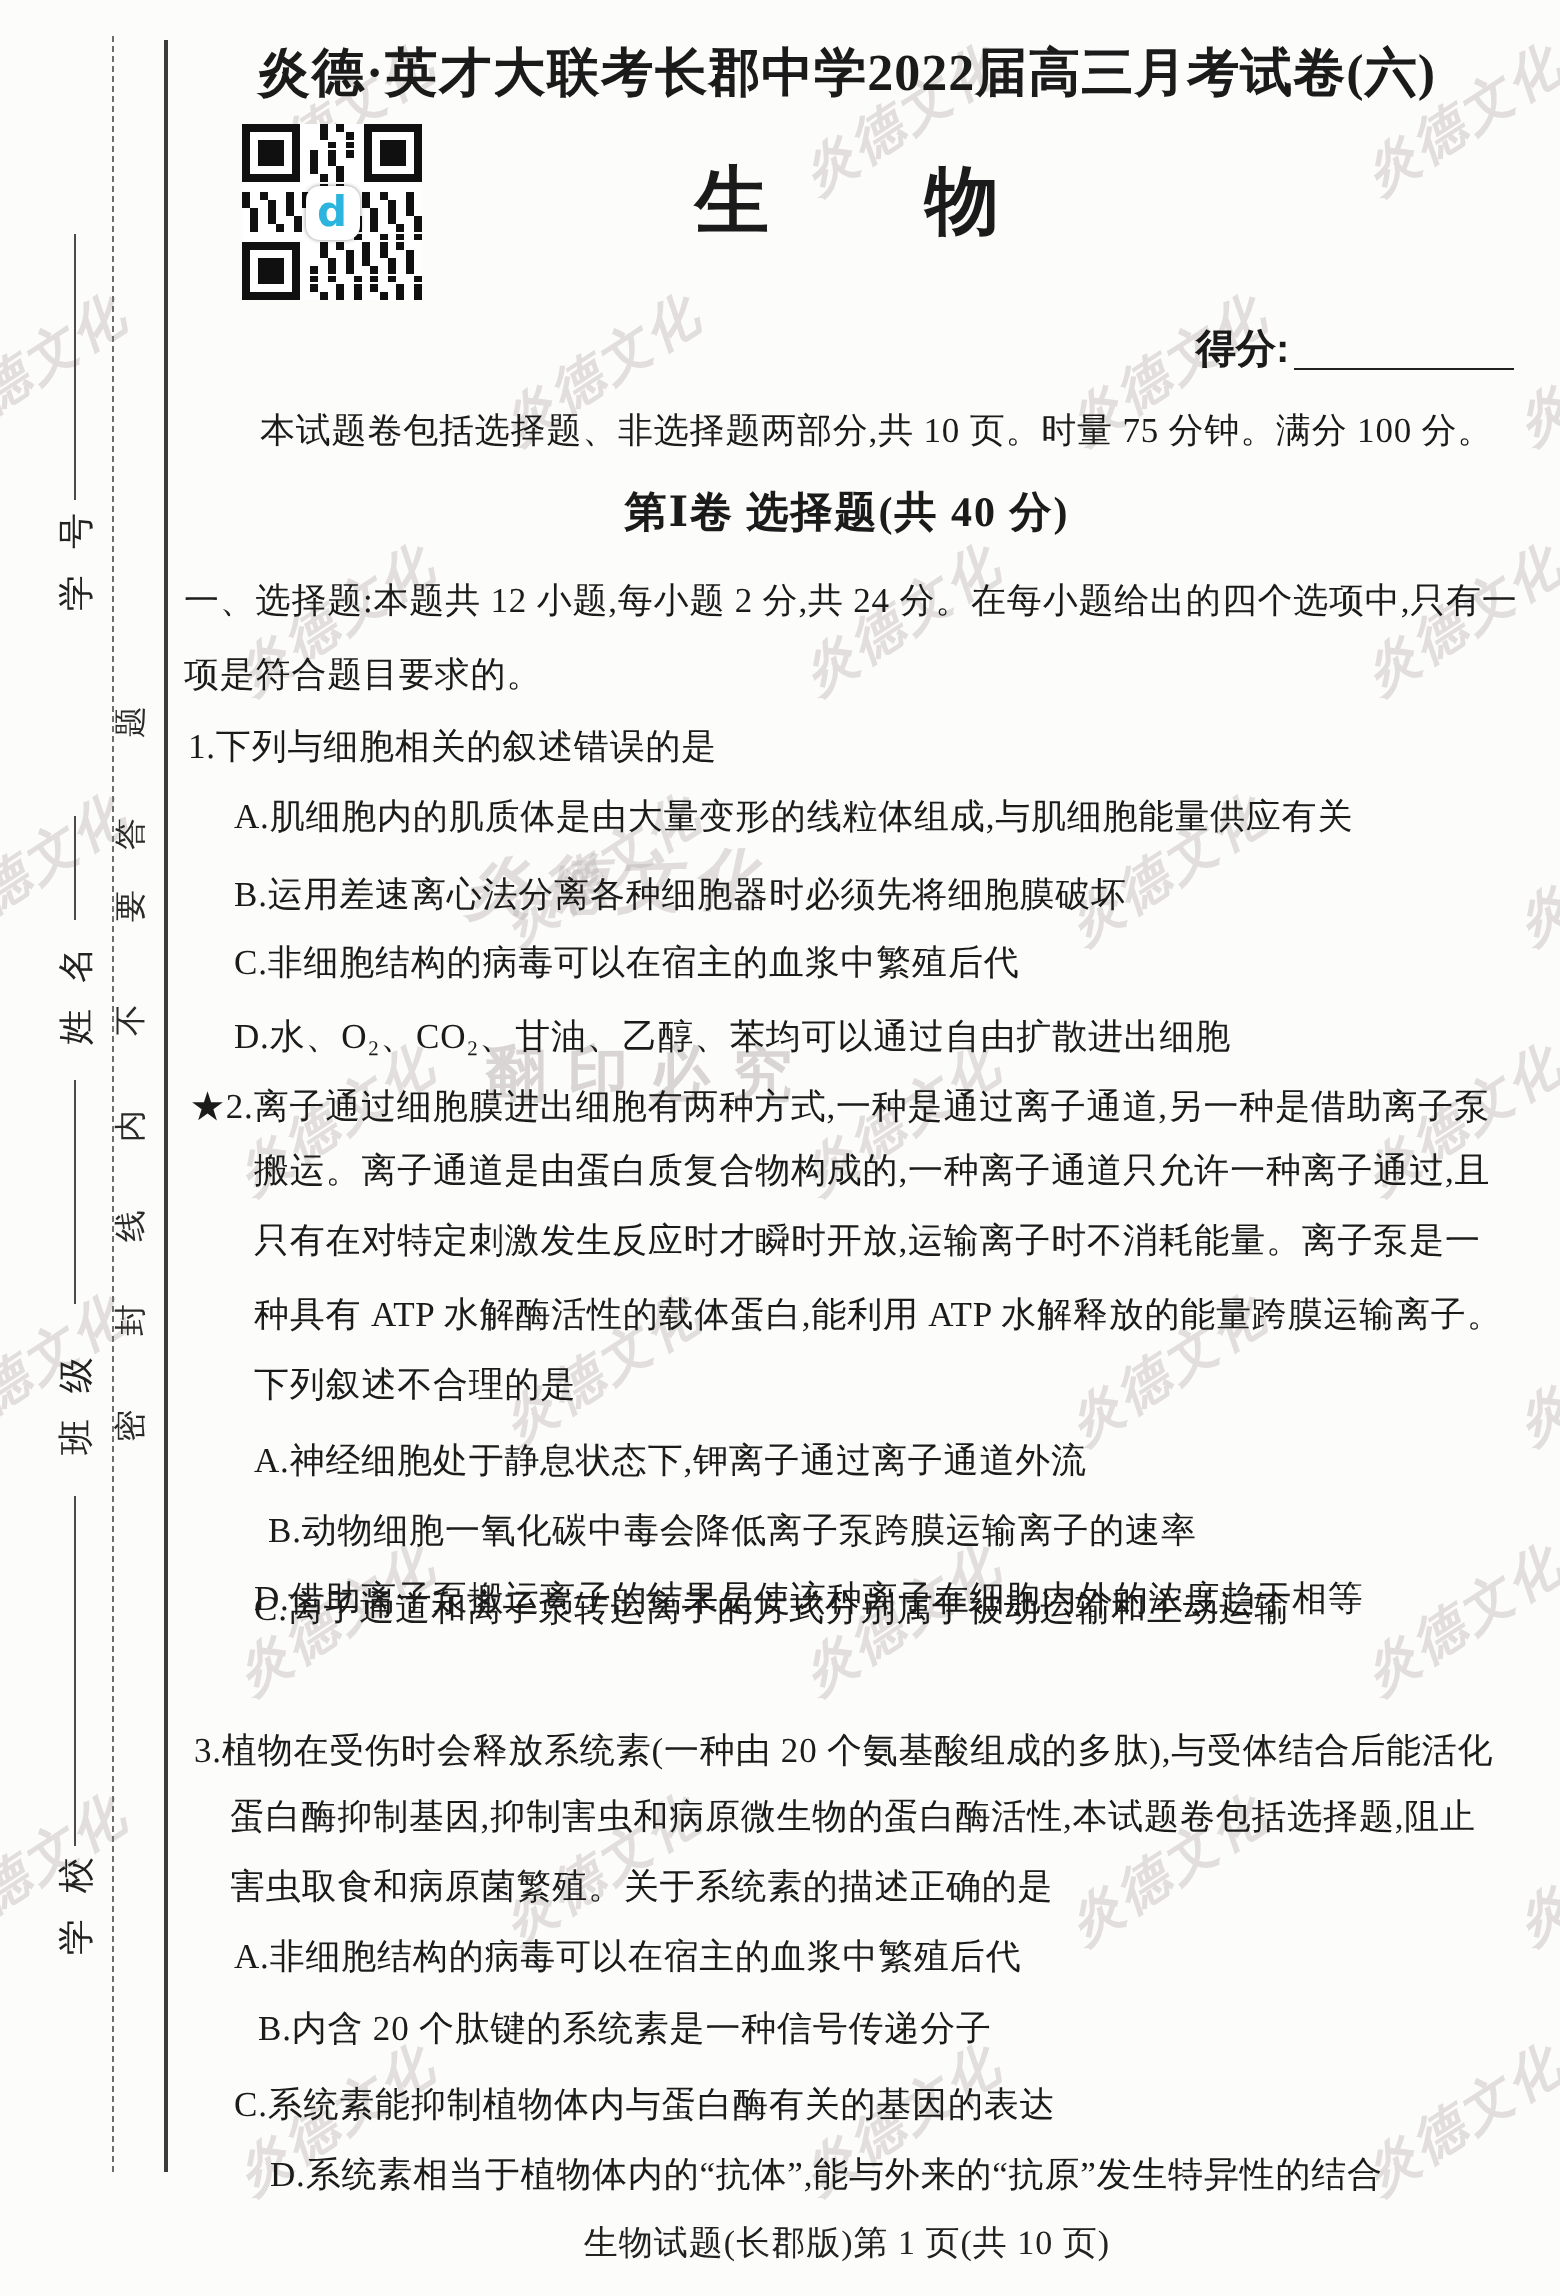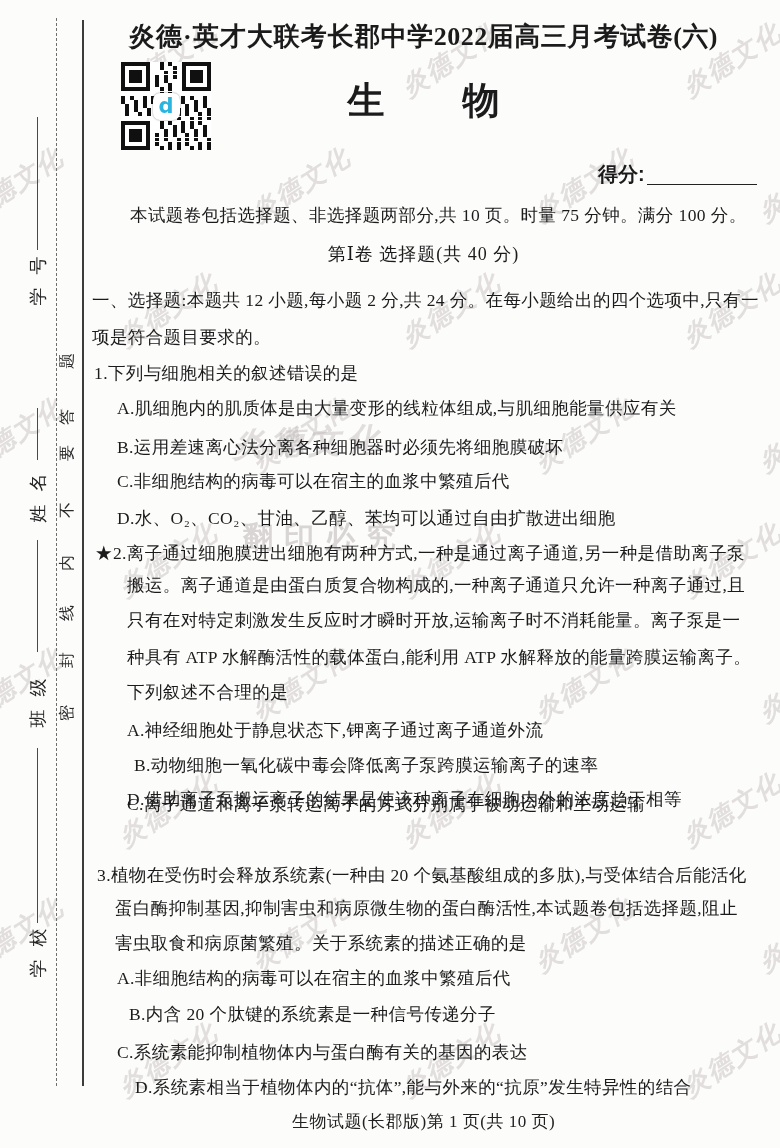--- a/index.html
+++ b/index.html
@@ -73,21 +73,21 @@
     background:#fff;border-radius:7px;box-shadow:0 0 2px rgba(0,0,0,.45);
     display:flex;align-items:center;justify-content:center;
   }
   .qr-badge span{
     font-family:"DejaVu Sans","Liberation Sans",sans-serif;
     font-weight:900;font-size:21px;color:#2ab4de;line-height:1;
   }
   
   .bl{position:absolute;z-index:3;font-size:17.5px;letter-spacing:0.4px;white-space:nowrap;}
   .center-line{left:90px;width:667px;text-align:center;}
-  .sect{font-size:18px;font-weight:400;letter-spacing:1px;}
+  .sect{font-size:21px;font-weight:700;letter-spacing:1px;}
   .dir-bold{font-weight:400;}
   .footer-line{
     position:absolute;left:90px;top:1110px;width:667px;z-index:3;
     text-align:center;font-size:17px;letter-spacing:0.5px;color:#222;
   }
 </style>
 </head>
 <body>
 
 <div class="wm-layer">

